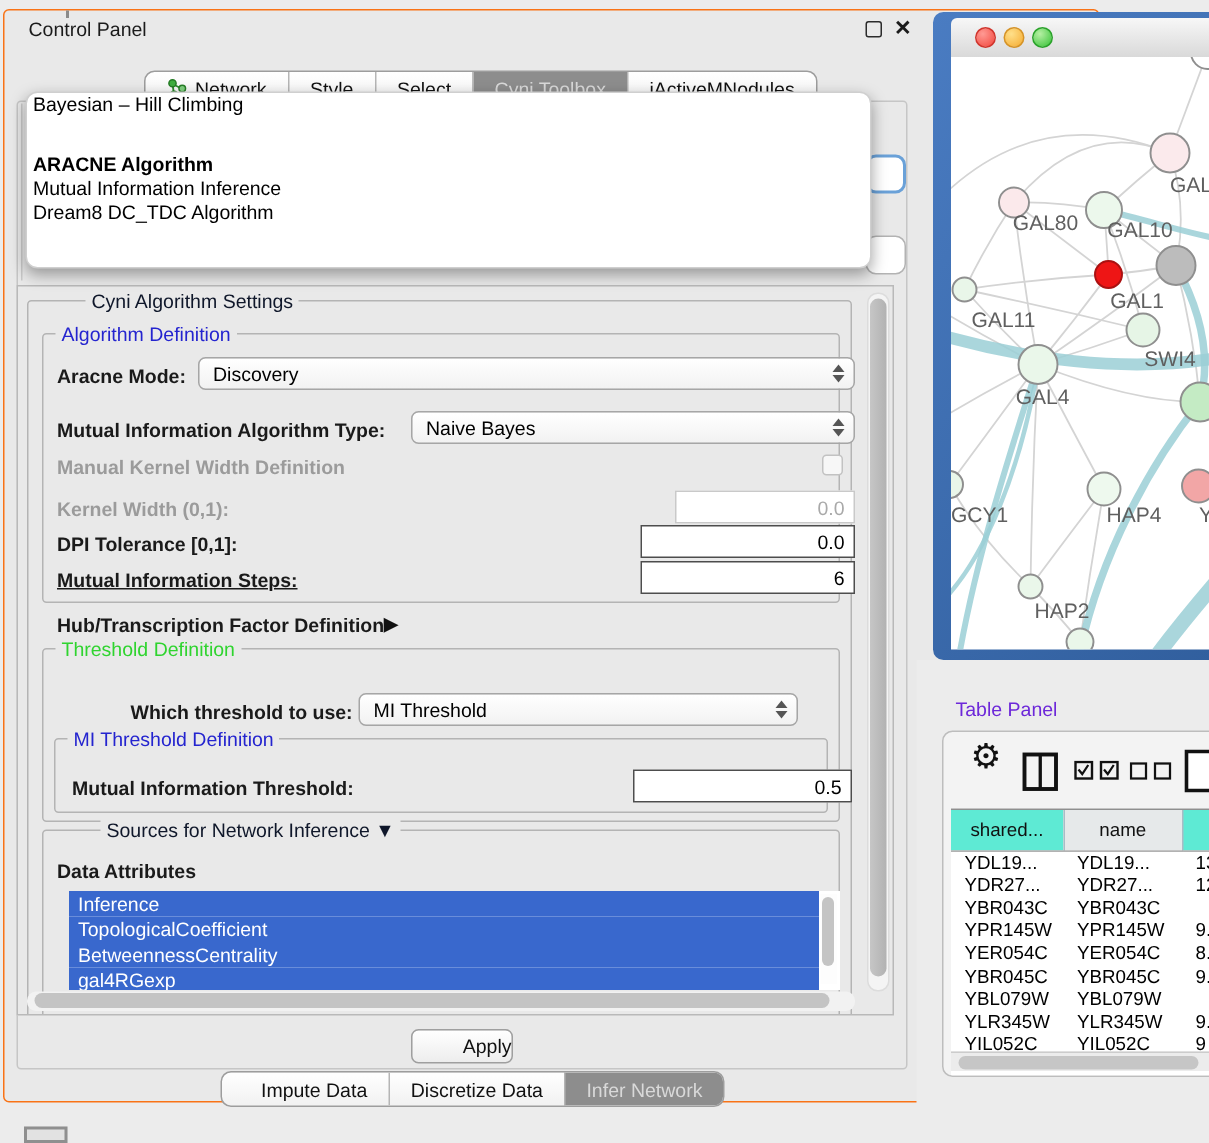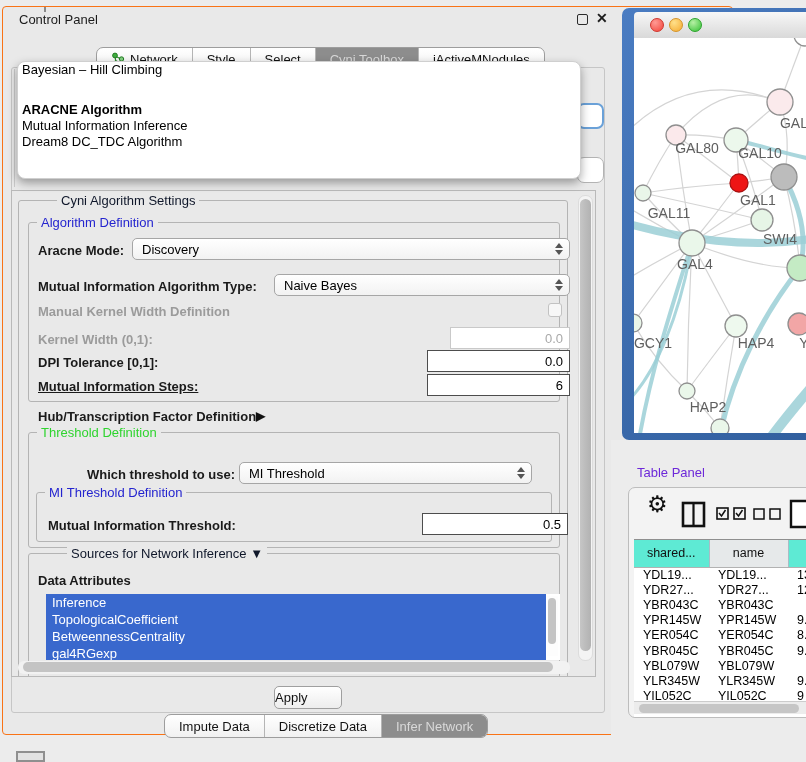--- a/index.html
+++ b/index.html
@@ -17,21 +17,21 @@
   #top-tick { position:absolute; left:41px; top:0; width:2px; height:5px; background:#8a8a8a; }
 
   
   .segbar { position:absolute; display:flex; background:linear-gradient(#ffffff,#f1f1f1);
     border:1px solid #9d9d9d; border-radius:7px; overflow:hidden; height:24px; }
   .seg { display:flex; align-items:center; gap:5px; padding:0 14px; font-size:13px; color:#111;
     border-left:1px solid #b5b5b5; white-space:nowrap; }
   .seg:first-child { border-left:none; }
   .seg.sel { background:#8d8d8d; color:#d9d9d9; }
   #top-tabs { left:93px; top:40px; }
-  #bottom-tabs { left:161px; top:707px; }
+  #bottom-tabs { left:144px; top:707px;padding-left:12px; }
 
   
   #content-panel { position:absolute; left:8px; top:60px; width:594px; height:646px;
     border:1px solid #c6c6c6; border-radius:3px; background:#e9e9e9; }
   .frag-combo { position:absolute; width:27px; height:26px; background:#fff; border-radius:7px; }
   #frag-combo-focus { left:574px; top:96px; border:2px solid #6aa1d8; }
   #frag-combo2 { left:574px; top:150px; border:1px solid #b3b3b3; }
   #frag-line-left { position:absolute; left:11px; top:62px; width:1px; height:118px; background:#c9c9c9; }
 
   
@@ -79,21 +79,21 @@
 
   
   #vp-vscroll { position:absolute; left:566px; top:4px; width:15px; height:466px; background:#f4f4f4; border:1px solid #dcdcdc; border-radius:7px; }
   #vp-vscroll .thumb { position:absolute; left:1px; top:3px; width:11px; height:452px; background:linear-gradient(90deg,#c6c6c6,#b2b2b2); border-radius:6px; }
   #vp-hscroll { position:absolute; left:6px; top:470px; width:552px; height:13px; background:#f2f2f2; border-radius:6px; }
   #vp-hscroll .thumb { position:absolute; left:5px; top:1px; width:530px; height:10px; background:#c4c4c4; border-radius:5px; }
 
   
   #apply-btn { position:absolute; left:271px; top:679px; width:68px; height:23px;
     background:linear-gradient(#ffffff,#ededed); border:1px solid #9f9f9f; border-radius:5px;
-    font-size:13px; color:#111; display:flex; align-items:center; justify-content:flex-start; }
+    font-size:13px; color:#111; display:flex; align-items:center; justify-content:flex-end; }
   #mini-box { position:absolute; left:16px; top:751px; width:29px; height:11px; border:2px solid #8f8f8f; background:#e2e2e2; }
 
   
   #net-window { position:absolute; left:622px; top:8px; width:190px; height:432px;
     background:linear-gradient(135deg,#4a7cc2,#315f9e); border-radius:7px 0 0 7px; }
   #net-titlebar { position:absolute; left:12px; top:4px; right:0; height:26px;
     background:linear-gradient(#f7f7f7,#d9d9d9); border-radius:4px 0 0 0; }
   .tl { position:absolute; top:6px; width:14px; height:14px; border-radius:50%; }
   #tl-close { left:16px; background:radial-gradient(circle at 35% 30%, #ff9a94, #f2463c); border:1px solid #d0352d; }
   #tl-min { left:35px; background:radial-gradient(circle at 35% 30%, #ffe08a, #f5ab31); border:1px solid #d59327; }

